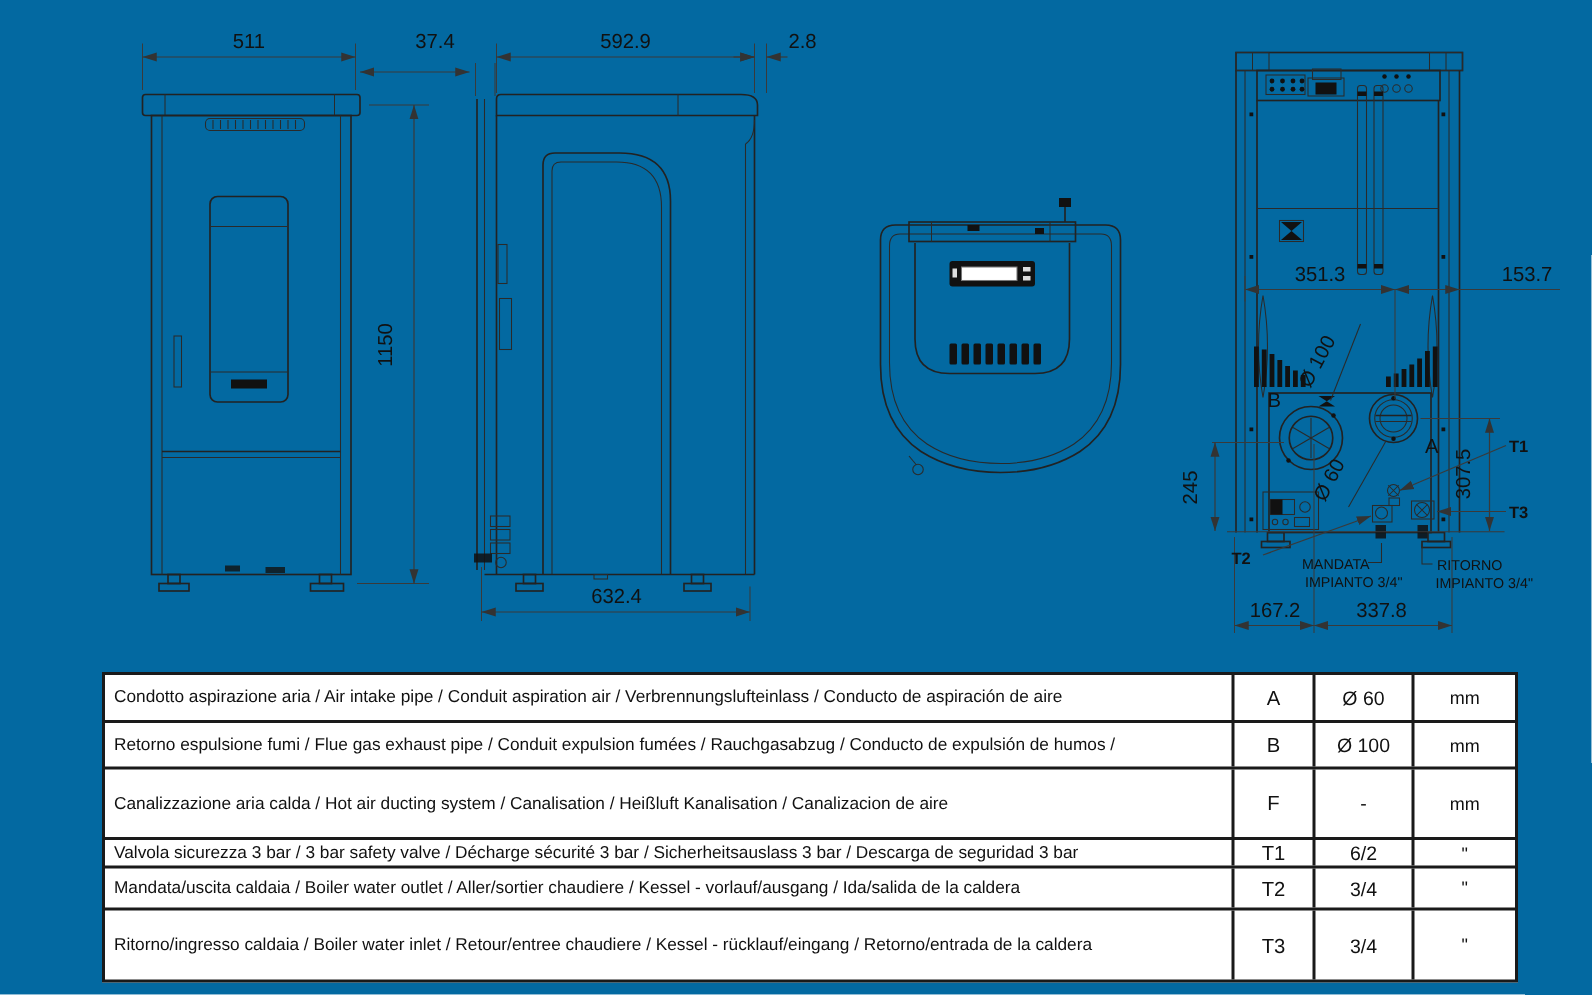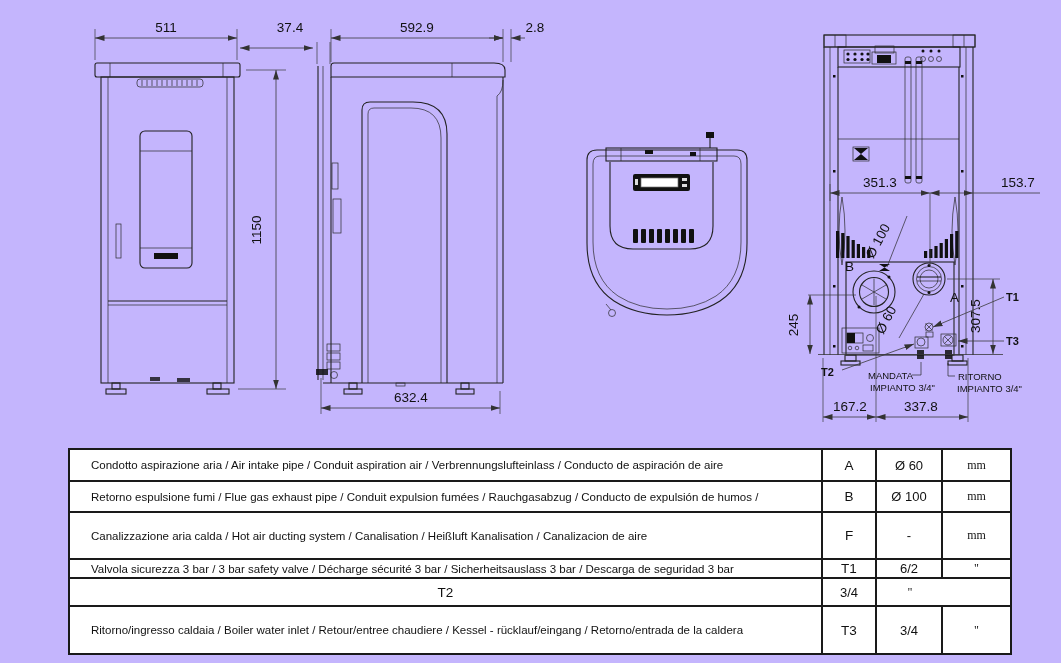--- a/index.html
+++ b/index.html
@@ -1,37 +1,37 @@
 <!DOCTYPE html>
 <html><head>
 <meta charset="utf-8">
 <style>
   html,body{margin:0;padding:0;background:#fff;}
-  #page{position:relative;width:1061px;height:663px;background:#c4b5fd;overflow:hidden;
+  #page{position:relative;width:1061px;height:663px;background:#0369a1;overflow:hidden;
         font-family:"Liberation Sans",sans-serif;color:#111;}
   svg{position:absolute;left:0;top:0;}
   .ln{stroke:#222;stroke-width:1.1;fill:none;}
   .thin{stroke:#2a2a2a;stroke-width:0.7;fill:none;}
   .dim{stroke:#3a3a3a;stroke-width:0.8;fill:none;}
   .ext{stroke:#3a3a3a;stroke-width:0.7;fill:none;}
   .dk{fill:#111;stroke:none;}
   .dt{font:13.5px "Liberation Sans",sans-serif;fill:#111;}
   .dts{font:9.5px "Liberation Sans",sans-serif;fill:#111;}
   .lbl{font:bold 11px "Liberation Sans",sans-serif;fill:#111;}
   .mid{text-anchor:middle;}
   
   .spec{position:absolute;left:68px;top:448px;width:944px;border:2px solid #1a1a1a;
         box-sizing:border-box;background:#fff;}
   .srow{display:grid;grid-template-columns:753px 54px 66px 1fr;border-bottom:2px solid #1a1a1a;
         box-sizing:border-box;}
   .srow:last-child{border-bottom:none;}
   .cell{display:flex;align-items:center;box-sizing:border-box;border-right:2px solid #1a1a1a;
         overflow:hidden;white-space:nowrap;}
-  .cell:last-child{border-right:none;font-family:Liberation Serif, serif;}
-  .cdesc{font-size:11.5px;padding-left:21px;letter-spacing:0;}
+  .cell:last-child{border-right:none;}
+  .cdesc{font-size:11.5px;padding-left:6px;letter-spacing:0;}
   .ccode{font-size:13.5px;justify-content:center;}
   .cval{font-size:13px;justify-content:center;}
   .cunit{font-size:12px;justify-content:center;}
   .cspan{font-size:14px;justify-content:center;}
 </style>
 </head>
 <body>
 
 <div id="page">
 
@@ -375,20 +375,21 @@
     <div class="cell cval">-</div>
     <div class="cell cunit">mm</div>
   </div>
   <div class="srow" style="height:19px">
     <div class="cell cdesc">Valvola sicurezza 3 bar / 3 bar safety valve / Décharge sécurité 3 bar / Sicherheitsauslass 3 bar / Descarga de seguridad 3 bar</div>
     <div class="cell ccode">T1</div>
     <div class="cell cval">6/2</div>
     <div class="cell cunit">"</div>
   </div>
   <div class="srow" style="height:28px">
+    <div class="cell cdesc">Mandata/uscita caldaia / Boiler water outlet / Aller/sortier chaudiere / Kessel - vorlauf/ausgang / Ida/salida de la caldera</div>
     <div class="cell ccode">T2</div>
     <div class="cell cval">3/4</div>
     <div class="cell cunit">"</div>
   </div>
   <div class="srow" style="height:46px">
     <div class="cell cdesc">Ritorno/ingresso caldaia / Boiler water inlet / Retour/entree chaudiere / Kessel - rücklauf/eingang / Retorno/entrada de la caldera</div>
     <div class="cell ccode">T3</div>
     <div class="cell cval">3/4</div>
     <div class="cell cunit">"</div>
   </div>

